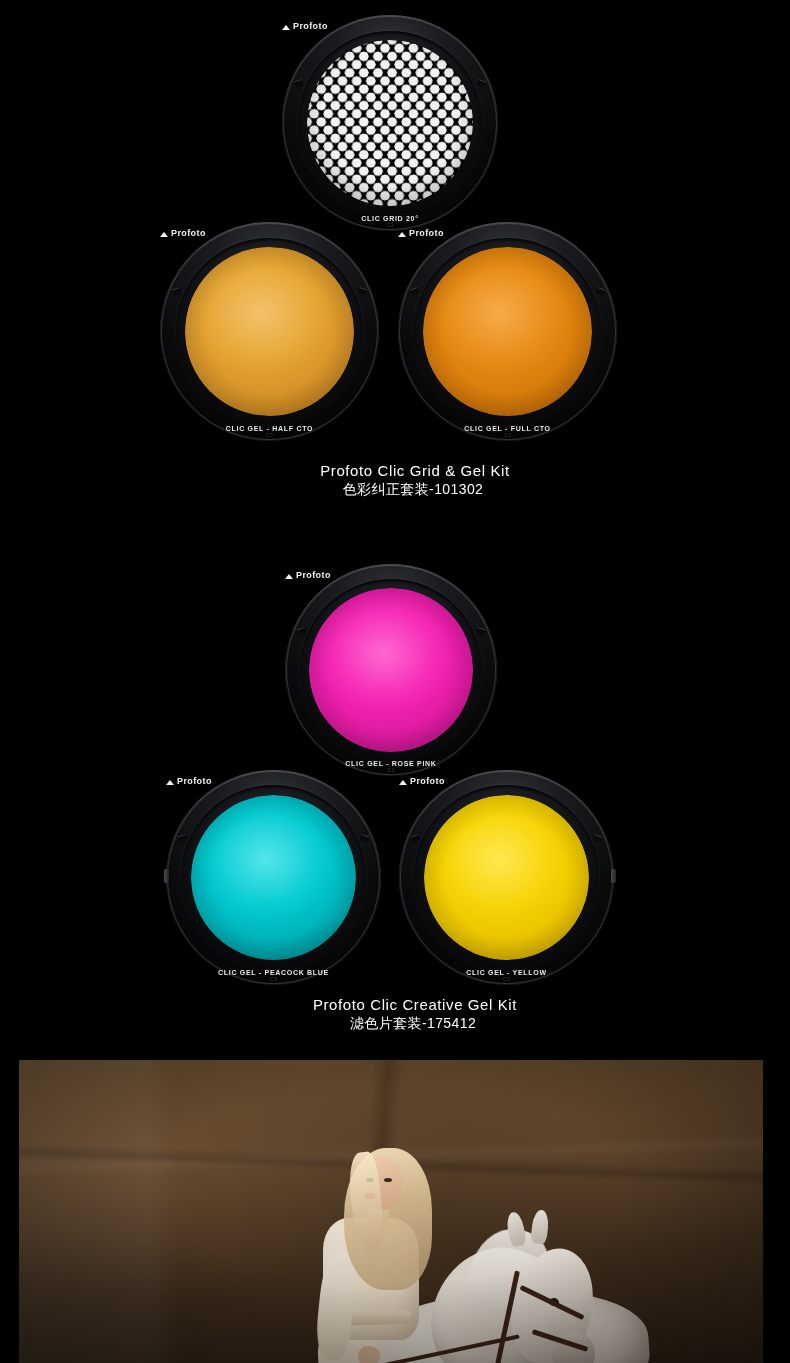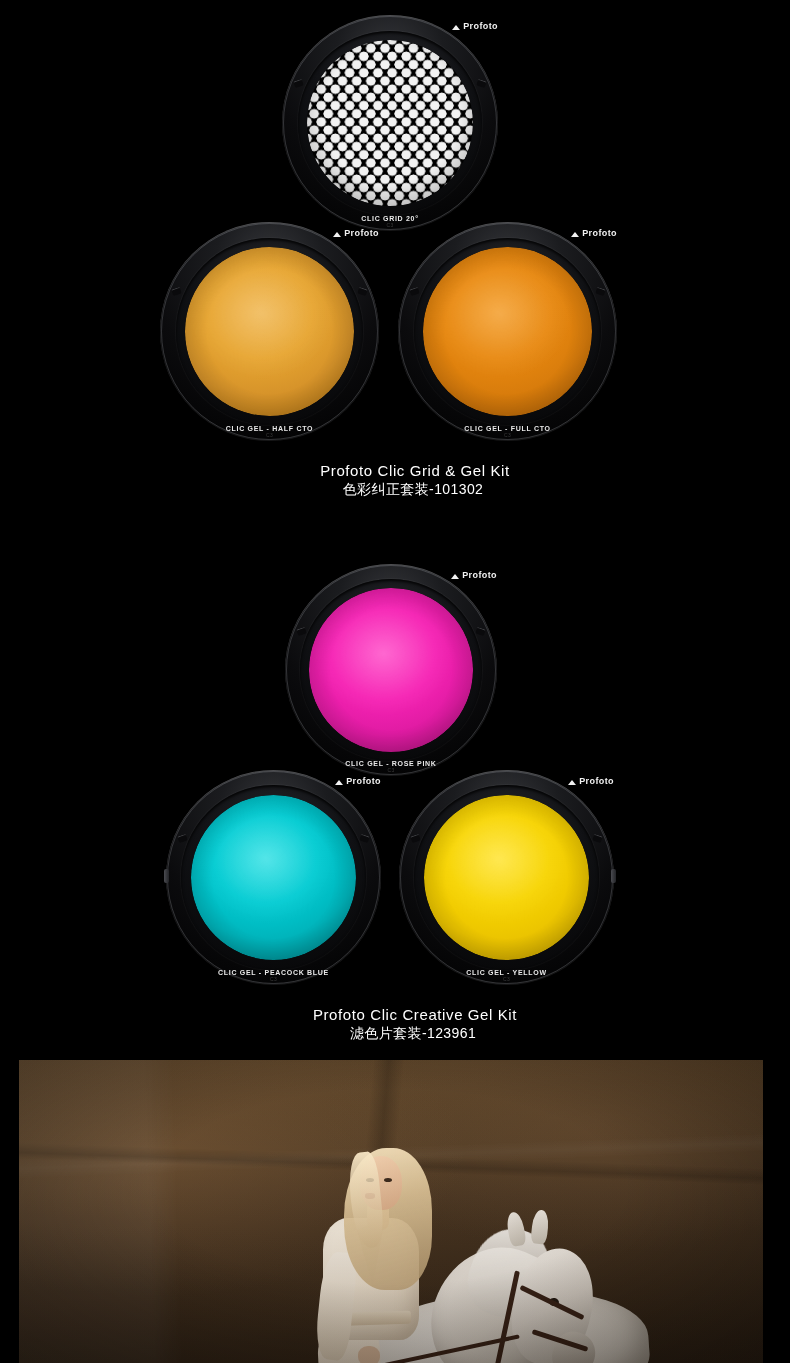--- a/index.html
+++ b/index.html
@@ -111,21 +111,21 @@
     background: radial-gradient(circle at 50% 45%, rgba(0,0,0,0) 55%, rgba(0,0,0,0.30) 85%, rgba(0,0,0,0.55) 100%);
     pointer-events: none;
   }
 
   
   .disc-brand {
     position: absolute;
     top: 3.4%;
     left: 0;
     width: 100%;
-    text-align: right;
+    text-align: left;
     font-size: 9px;
     font-weight: bold;
     letter-spacing: 0.4px;
     color: #f2f2f2;
     line-height: 1;
     white-space: nowrap;
   }
   .disc-brand .mark {
     display: inline-block;
     width: 0;
@@ -564,23 +564,23 @@
         <div class="notch right"></div>
         <div class="disc-brand">
           <span class="mark"></span><span>Profoto</span>
         </div>
         <div class="disc-label">CLIC GEL - YELLOW</div>
         <div class="disc-sub">C3</div>
       </div>
 
     </div>
 
-    <div class="caption" style="margin-top:10px;">
+    <div class="caption" style="">
       <div class="title">Profoto Clic Creative Gel Kit</div>
-      <div class="subtitle">滤色片套装-123961</div>
+      <div class="subtitle">滤色片套装-175412</div>
     </div>
   </div>
 
   <div class="hero-photo">
     <div class="hero-bg"></div>
     <div class="hero-creases"></div>
 
     <div class="horse-body"></div>
     <div class="horse-neck"></div>
     <div class="horse-mane"></div>

